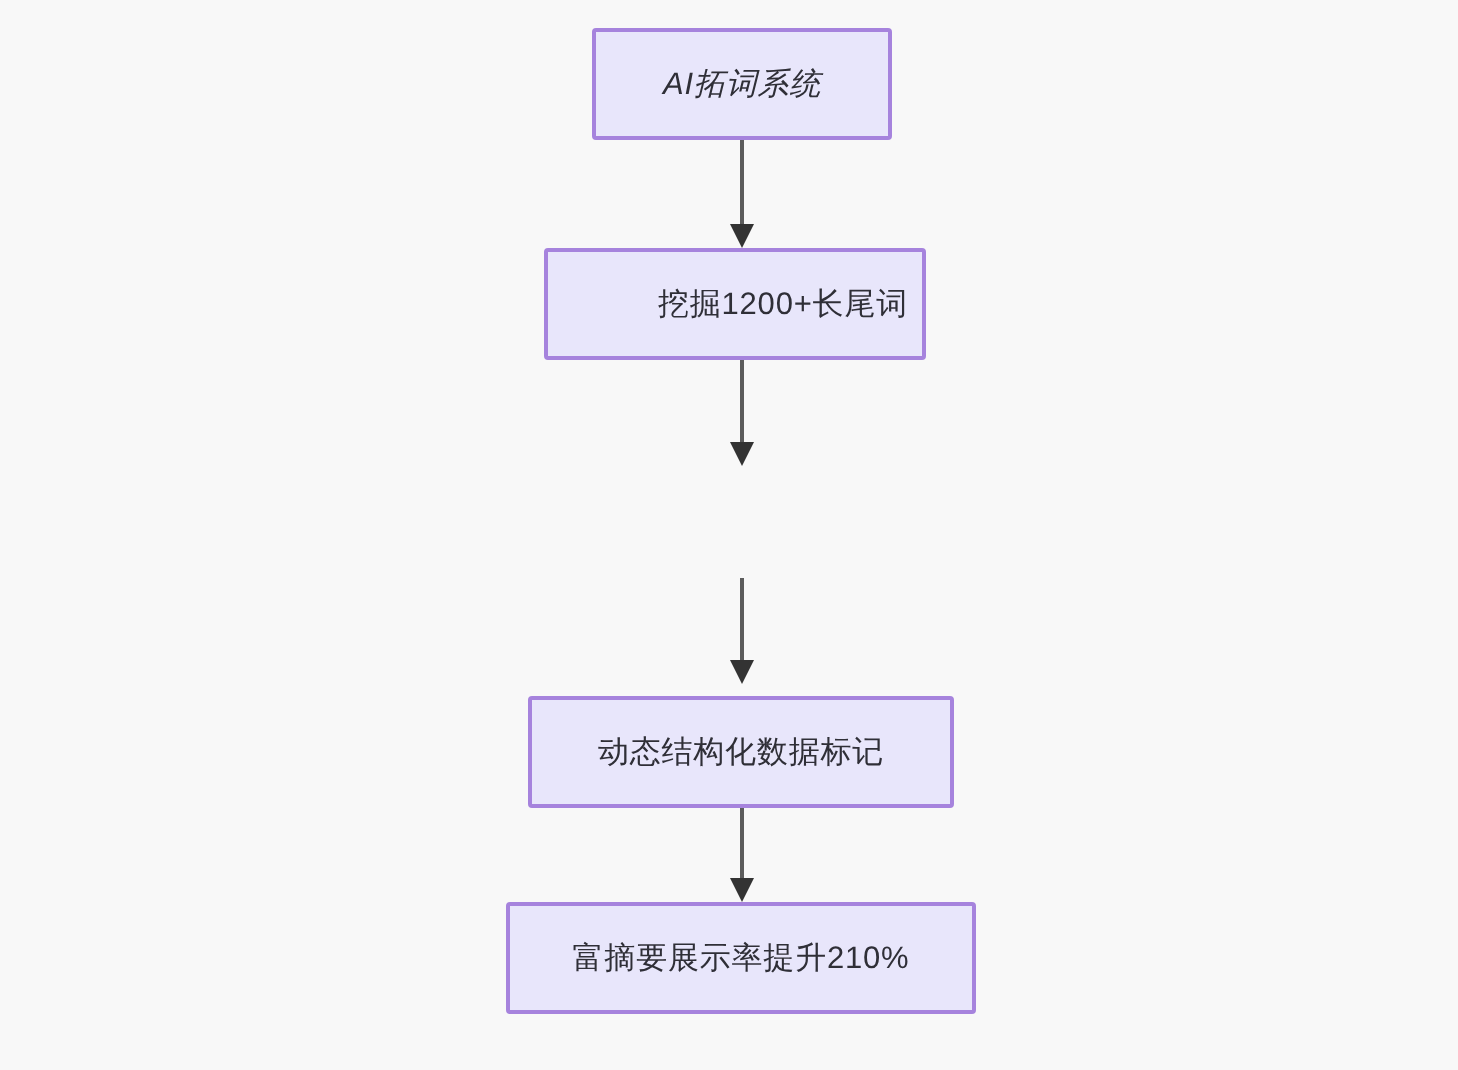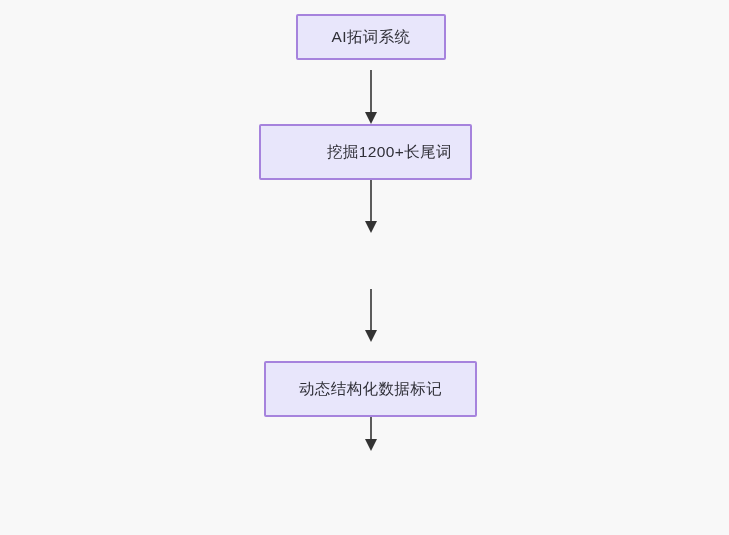--- a/index.html
+++ b/index.html
@@ -66,17 +66,18 @@
     <g>
       <line class="conn-line" x1="371" y1="289" x2="371" y2="334"></line>
       <polygon class="conn-head" points="371,342 365,330 377,330"></polygon>
     </g>
     <g>
       <line class="conn-line" x1="371" y1="398" x2="371" y2="443"></line>
       <polygon class="conn-head" points="371,451 365,439 377,439"></polygon>
     </g>
   </svg>
 
-  <div class="node" id="node-1" style="left: 296px; top: 14px; width: 150px; height: 46px;">AI拓词系统</div>
-  <div class="node" id="node-2" style="left: 259px; top: 124px; width: 213px; height: 56px; padding-left: 48px;">挖掘1200+长尾词</div>
-  <div class="node" id="node-4" style="left: 264px; top: 361px; width: 213px; height: 56px;">动态结构化数据标记</div>
+  <div class="node" id="node-1" style="left: 296px; top: 14px; width: 150px; height: 56px; font-style: italic;">AI拓词系统</div>
+  <div class="node" id="node-2" style="left: 272px; top: 124px; width: 191px; height: 56px; padding-left: 48px;">挖掘1200+长尾词</div>
+  <div class="node" id="node-4" style="left: 264px; top: 348px; width: 213px; height: 56px;">动态结构化数据标记</div>
+  <div class="node" id="node-5" style="left: 253px; top: 451px; width: 235px; height: 56px;">富摘要展示率提升210%</div>
 
 </div>
 
 </body></html>

